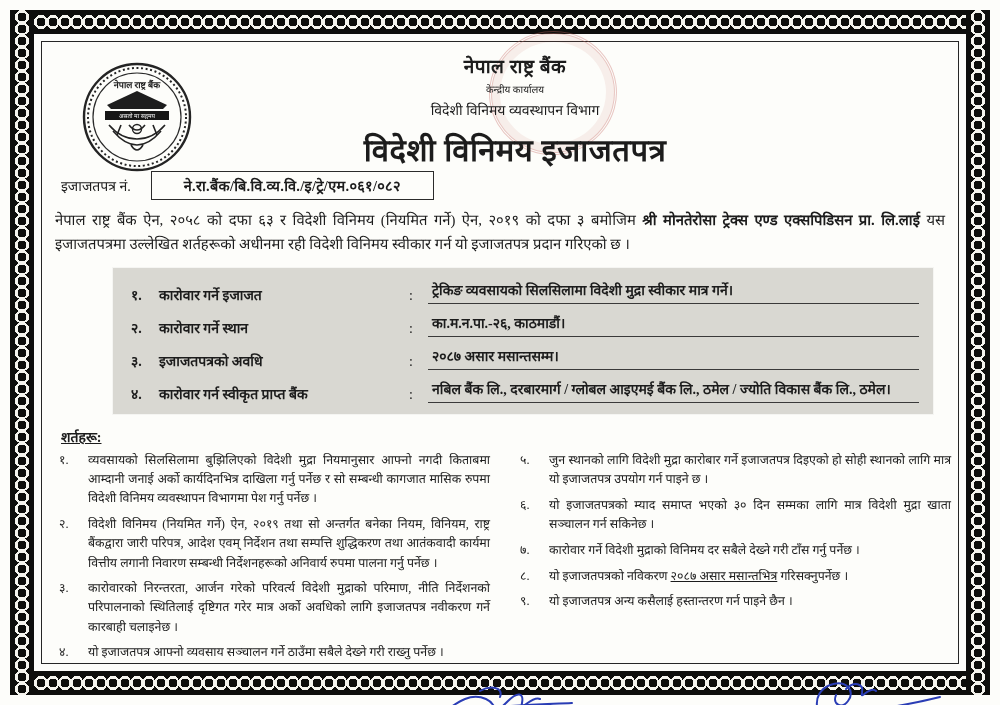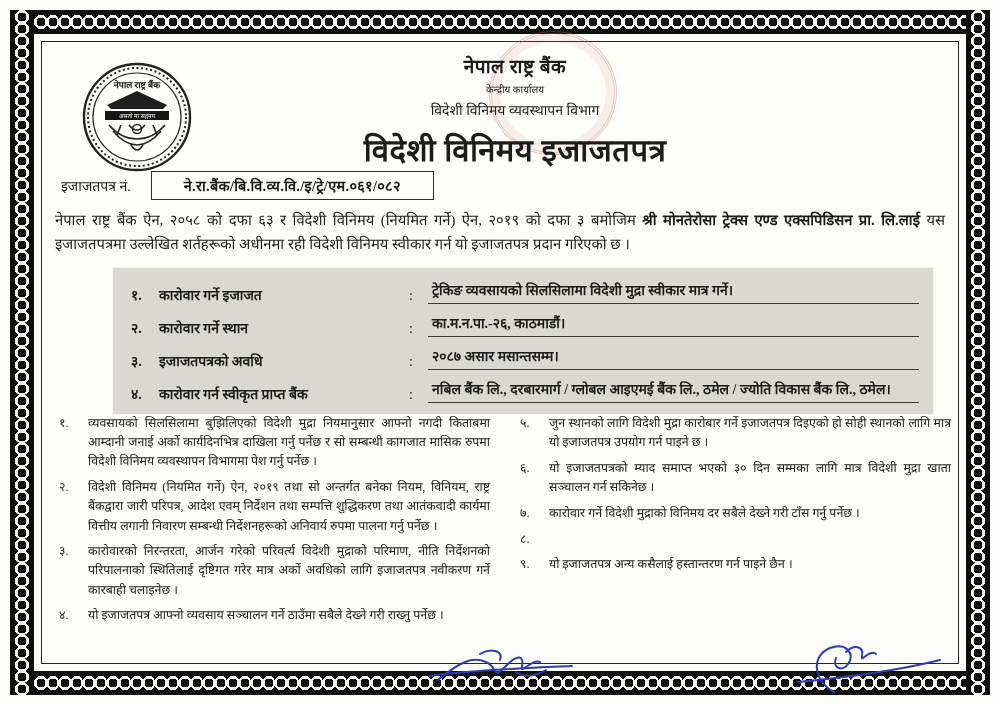--- a/index.html
+++ b/index.html
@@ -152,20 +152,21 @@
         <span class="dv">२०८७ असार मसान्तसम्म।</span>
       </div>
       <div class="drow">
         <span class="no">४.</span>
         <span class="dl">कारोवार गर्न स्वीकृत प्राप्त बैंक</span>
         <span class="colon">:</span>
         <span class="dv">नबिल बैंक लि., दरबारमार्ग / ग्लोबल आइएमई बैंक लि., ठमेल / ज्योति विकास बैंक लि., ठमेल।</span>
       </div>
     </div>
 
+    <div class="terms-head">शर्तहरू:</div>
     <div class="terms">
       <div class="tcol">
         <div class="titem">
           <span class="tno">१.</span>
           <span>व्यवसायको सिलसिलामा बुझिलिएको विदेशी मुद्रा नियमानुसार आफ्नो नगदी किताबमा आम्दानी जनाई अर्को कार्यदिनभित्र दाखिला गर्नु पर्नेछ र सो सम्बन्धी कागजात मासिक रुपमा विदेशी विनिमय व्यवस्थापन विभागमा पेश गर्नु पर्नेछ ।</span>
         </div>
         <div class="titem">
           <span class="tno">२.</span>
           <span>विदेशी विनिमय (नियमित गर्ने) ऐन, २०१९ तथा सो अन्तर्गत बनेका नियम, विनियम, राष्ट्र बैंकद्वारा जारी परिपत्र, आदेश एवम् निर्देशन तथा सम्पत्ति शुद्धिकरण तथा आतंकवादी कार्यमा वित्तीय लगानी निवारण सम्बन्धी निर्देशनहरूको अनिवार्य रुपमा पालना गर्नु पर्नेछ ।</span>
         </div>
@@ -186,20 +187,21 @@
         <div class="titem">
           <span class="tno">६.</span>
           <span><span>यो इजाजतपत्रको म्याद समाप्त भएको ३० दिन सम्मका लागि मात्र विदेशी मुद्रा खाता सञ्चालन गर्न सकिनेछ ।</span><span class="u"></span><span></span></span>
         </div>
         <div class="titem">
           <span class="tno">७.</span>
           <span><span>कारोवार गर्ने विदेशी मुद्राको विनिमय दर सबैले देख्ने गरी टाँस गर्नु पर्नेछ ।</span><span class="u"></span><span></span></span>
         </div>
         <div class="titem">
           <span class="tno">८.</span>
+          <span><span>यो इजाजतपत्रको नविकरण </span><span class="u">२०८७ असार मसान्तभित्र</span><span> गरिसक्नुपर्नेछ ।</span></span>
         </div>
         <div class="titem">
           <span class="tno">९.</span>
           <span><span>यो इजाजतपत्र अन्य कसैलाई हस्तान्तरण गर्न पाइने छैन ।</span><span class="u"></span><span></span></span>
         </div>
       </div>
     </div>
 
     <div class="footer">
 

